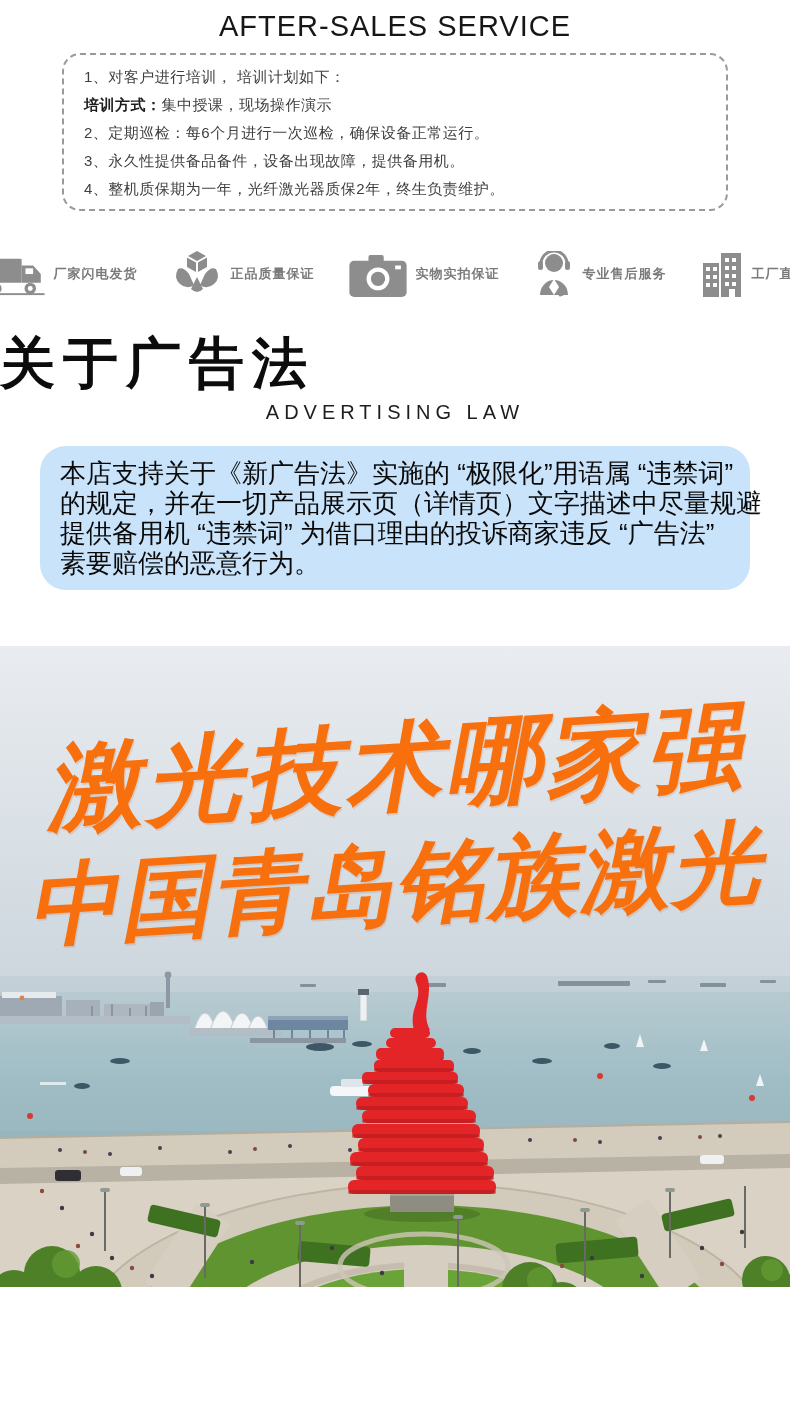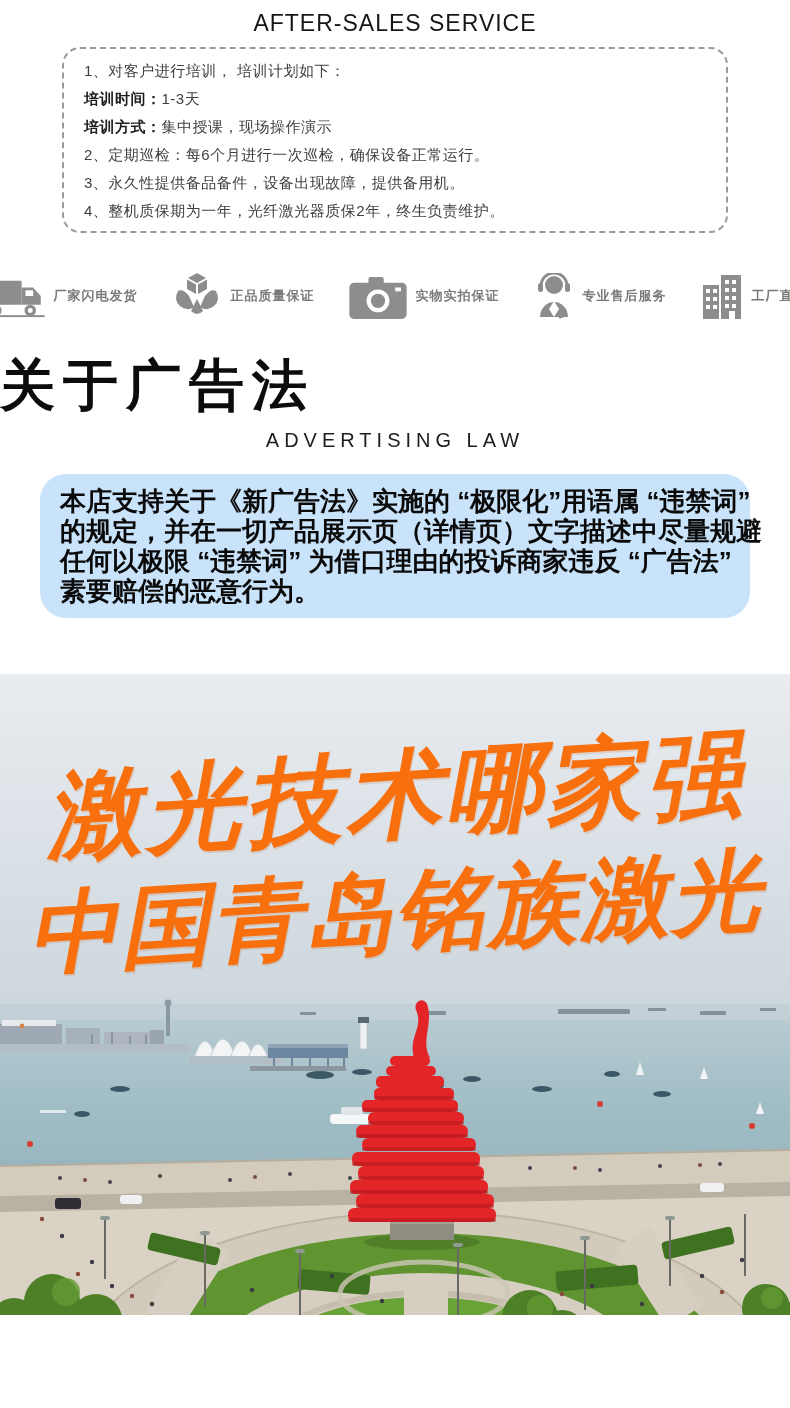--- a/index.html
+++ b/index.html
@@ -5,21 +5,21 @@
   * { margin:0; padding:0; box-sizing:border-box; }
   html,body { background:#ffffff; }
   body {
     width:790px; height:1408px; overflow:hidden; margin:0 auto;
     font-family:"Liberation Sans","DejaVu Sans",sans-serif;
     color:#222;
   }
   
   .as-title {
     padding-top:10px; text-align:center;
-    font-size:23px; font-weight:500; letter-spacing:1px; color:#161616;
+    font-size:29px; font-weight:500; letter-spacing:1px; color:#161616;
   }
   
   .service-box {
     width:666px; margin:10px auto 0;
     border:2px dashed #9a9a9a; border-radius:18px;
     padding:8px 20px 6px;
     font-size:15px; color:#3f3f3f; line-height:28px;
     letter-spacing:0.5px;
   }
   .service-line .lbl { font-weight:700; color:#1d1d1d; }
@@ -31,29 +31,29 @@
   .g-item { display:flex; flex-direction:row; align-items:center; gap:9px; }
   .g-icon { height:46px; display:flex; align-items:flex-end; }
   .g-icon svg { display:block; }
   .g-label { font-size:13px; font-weight:600; color:#7a7a7a; letter-spacing:1px; white-space:nowrap; }
   
   .adlaw-title {
     margin-top:30px; 
     font-size:55px; font-weight:800; letter-spacing:8px; color:#0c0c0c;
   }
   .adlaw-sub {
-    margin-top:6px; text-align:center;
+    text-align:center;
     font-size:20px; font-weight:500; letter-spacing:5px; color:#1d1d1d;
   }
   
   .adlaw-box {
     width:710px; margin:22px auto 0;
     background:#c9e3fa; border-radius:26px;
     padding:12px 20px;
-    font-size:26px; line-height:30px; font-weight:700; color:#0a0a0a;
+    font-size:26px; line-height:30px; font-weight:400; color:#0a0a0a;
   }
   .adlaw-box .line { white-space:nowrap; }
   
   .banner {
     position:relative; margin-top:56px;
     width:790px; height:641px; overflow:hidden;
     background:linear-gradient(#e9ecf0, #ccd5dc 55%);
   }
   .banner svg.scene { position:absolute; left:0; top:0; }
   .banner-text {
@@ -67,21 +67,20 @@
   .banner-text.l1 { top:58px;  font-size:96px; letter-spacing:4px; }
   .banner-text.l2 { top:178px; font-size:90px; letter-spacing:2px; }
 </style>
 </head>
 <body>
 
 <div class="as-title">AFTER-SALES SERVICE</div>
 
 <div class="service-box">
   <div class="service-line"><span class="lbl"></span><span>1、对客户进行培训， 培训计划如下：</span></div>
-  <div class="service-line"><span class="lbl">培训时间：</span><span>1-3天</span></div>
   <div class="service-line"><span class="lbl">培训方式：</span><span>集中授课，现场操作演示</span></div>
   <div class="service-line"><span class="lbl"></span><span>2、定期巡检：每6个月进行一次巡检，确保设备正常运行。</span></div>
   <div class="service-line"><span class="lbl"></span><span>3、永久性提供备品备件，设备出现故障，提供备用机。</span></div>
   <div class="service-line"><span class="lbl"></span><span>4、整机质保期为一年，光纤激光器质保2年，终生负责维护。</span></div>
 </div>
 
 <div class="guarantees">
 
   <div class="g-item">
     <span class="g-icon">
@@ -167,21 +166,21 @@
   </div>
 
 </div>
 
 <div class="adlaw-title">关于广告法</div>
 <div class="adlaw-sub">ADVERTISING LAW</div>
 
 <div class="adlaw-box">
   <div class="line">本店支持关于《新广告法》实施的 “极限化”用语属 “违禁词”</div>
   <div class="line">的规定，并在一切产品展示页（详情页）文字描述中尽量规避</div>
-  <div class="line">任何以极限 “违禁词” 为借口理由的投诉商家违反 “广告法”</div>
+  <div class="line">提供备用机 “违禁词” 为借口理由的投诉商家违反 “广告法”</div>
   <div class="line">素要赔偿的恶意行为。</div>
 </div>
 
 <div class="banner">
 
   <svg class="scene" width="790" height="641" viewBox="0 0 790 641">
     <defs>
       <linearGradient id="skyG" x1="0" y1="0" x2="0" y2="1">
         <stop offset="0" stop-color="#e9ecf0"></stop>
           <stop offset="1" stop-color="#ccd6dd"></stop>

